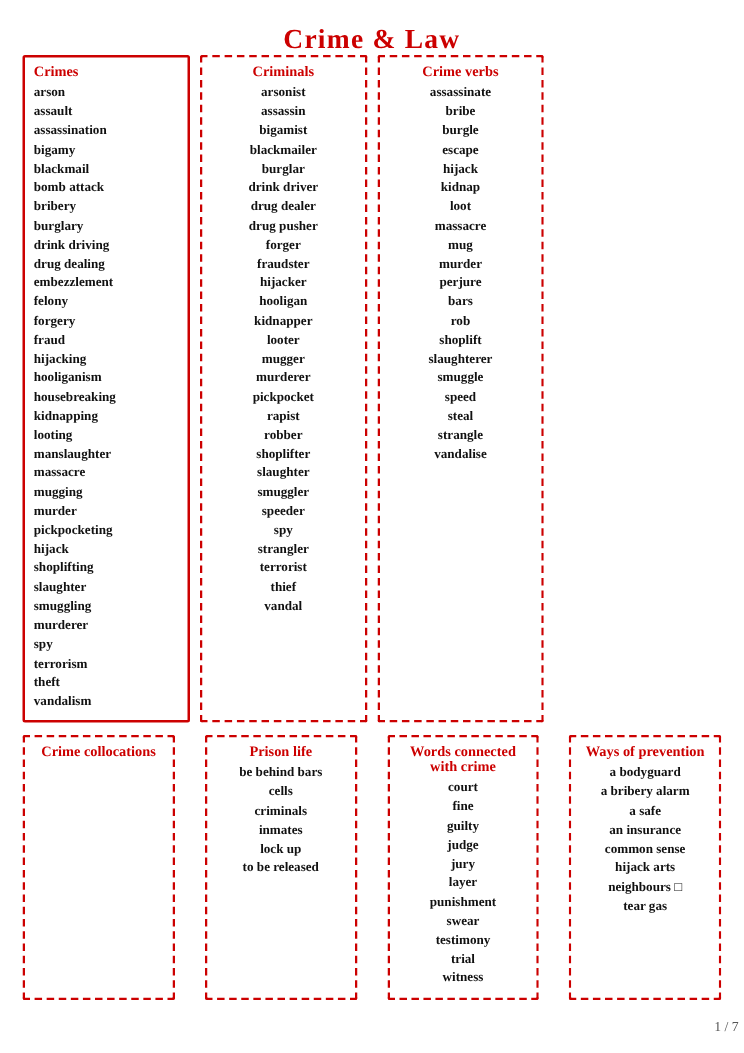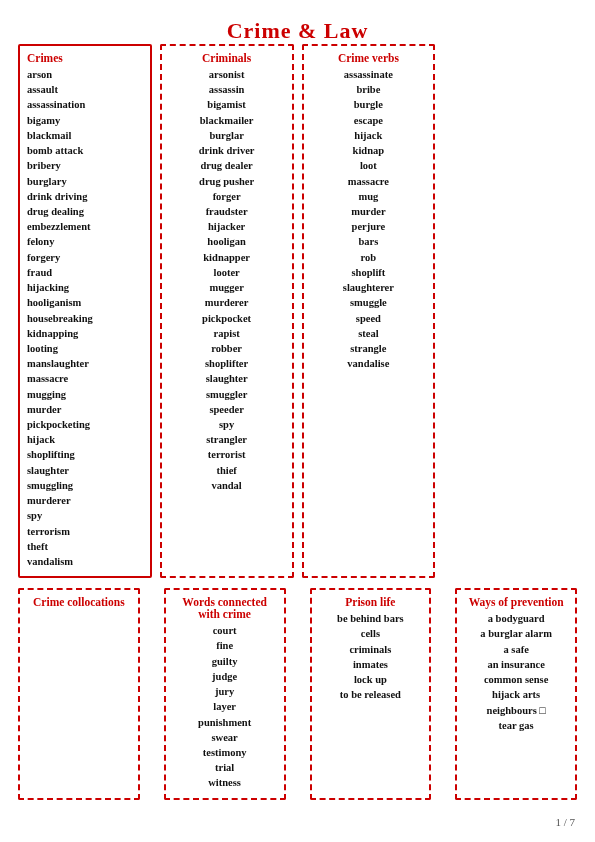--- a/index.html
+++ b/index.html
@@ -60,21 +60,21 @@
       color: #111;
     }
     .box-dashed ul {
       list-style: none;
       padding: 0;
       font-weight: bold;
     }
     .page-num {
       position: absolute;
       bottom: 14px;
-      right: 20px;
+      right: 4px;
       font-size: 11px;
       color: #555;
     }
   </style>
 </head>
 <body>
 
 <h1>Crime &amp; Law</h1>
 
 <div class="grid-top">
@@ -181,53 +181,53 @@
 
 </div>
 
 <div class="grid-bottom">
 
   <div class="box-dashed">
     <div class="box-title">Crime collocations</div>
   </div>
 
   <div class="box-dashed">
+    <div class="box-title">Prison life</div>
+    <ul>
+    <li>be behind bars</li>
+        <li>cells</li>
+        <li>criminals</li>
+        <li>inmates</li>
+        <li>lock up</li>
+        <li>to be released</li>
+      </ul>
+  </div>
+
+  <div class="box-dashed">
     <div class="box-title">Words connected with crime</div>
     <ul>
     <li>court</li>
         <li>fine</li>
         <li>guilty</li>
         <li>judge</li>
         <li>jury</li>
         <li>layer</li>
         <li>punishment</li>
         <li>swear</li>
         <li>testimony</li>
         <li>trial</li>
         <li>witness</li>
       </ul>
   </div>
 
   <div class="box-dashed">
-    <div class="box-title">Prison life</div>
-    <ul>
-    <li>be behind bars</li>
-        <li>cells</li>
-        <li>criminals</li>
-        <li>inmates</li>
-        <li>lock up</li>
-        <li>to be released</li>
-      </ul>
-  </div>
-
-  <div class="box-dashed">
     <div class="box-title">Ways of prevention</div>
     <ul>
     <li>a bodyguard</li>
-        <li>a burglar alarm</li>
+        <li>a bribery alarm</li>
         <li>a safe</li>
         <li>an insurance</li>
         <li>common sense</li>
         <li>hijack arts</li>
         <li>neighbours □</li>
         <li>tear gas</li>
       </ul>
   </div>
 
 </div>

